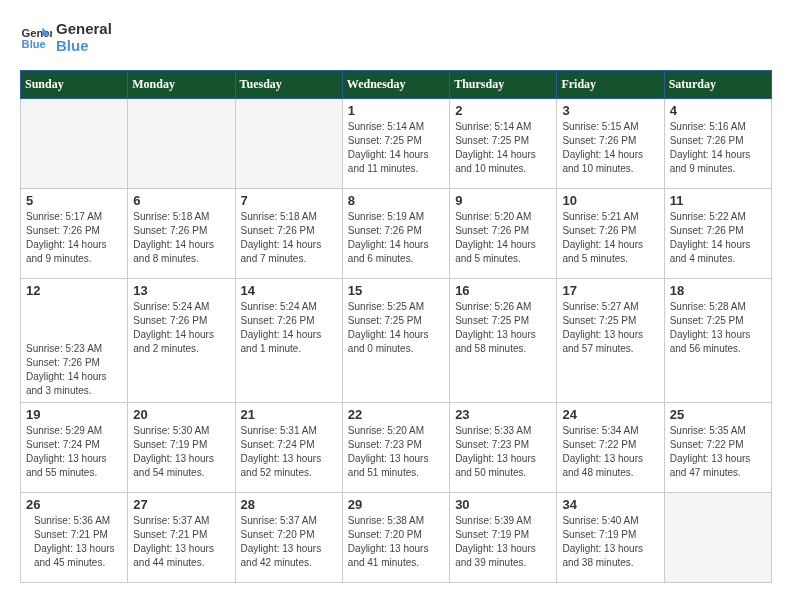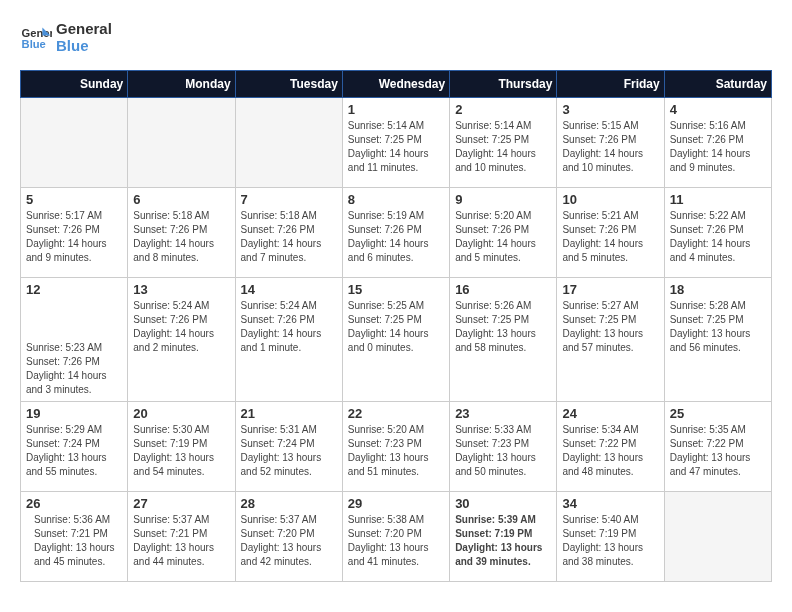--- a/index.html
+++ b/index.html
@@ -36,27 +36,28 @@
     .location {
       font-size: 15px;
       color: #555;
     }
     table {
       width: 100%;
       border-collapse: collapse;
       table-layout: fixed;
     }
     th {
-      background-color: #0f172a;
+      background-color: #14532d;
       color: white;
       font-size: 12px;
       font-weight: bold;
       padding: 6px 4px;
-      text-align: right;
+      text-align: left;
       border: 1px solid #2a5a9f;
+      font-family: Liberation Serif, serif;
     }
     td {
       border: 1px solid #ccc;
       vertical-align: top;
       padding: 4px 5px;
       min-height: 80px;
       height: 90px;
       font-size: 10px;
       color: #333;
       background: #fff;
@@ -321,21 +322,21 @@
         </td>
         <td>
           <span class="day-number">29</span>
           <div class="day-info" style="white-space: pre-line;">Sunrise: 5:38 AM
 Sunset: 7:20 PM
 Daylight: 13 hours
 and 41 minutes.</div>
         </td>
         <td>
           <span class="day-number">30</span>
-          <div class="day-info" style="white-space: pre-line; font-weight: bold;">Sunrise: 5:39 AM
+          <div class="day-info" style="white-space: pre-line;">Sunrise: 5:39 AM
 Sunset: 7:19 PM
 Daylight: 13 hours
 and 39 minutes.</div>
         </td>
         <td>
           <span class="day-number">34</span>
           <div class="day-info" style="white-space: pre-line;">Sunrise: 5:40 AM
 Sunset: 7:19 PM
 Daylight: 13 hours
 and 38 minutes.</div>

